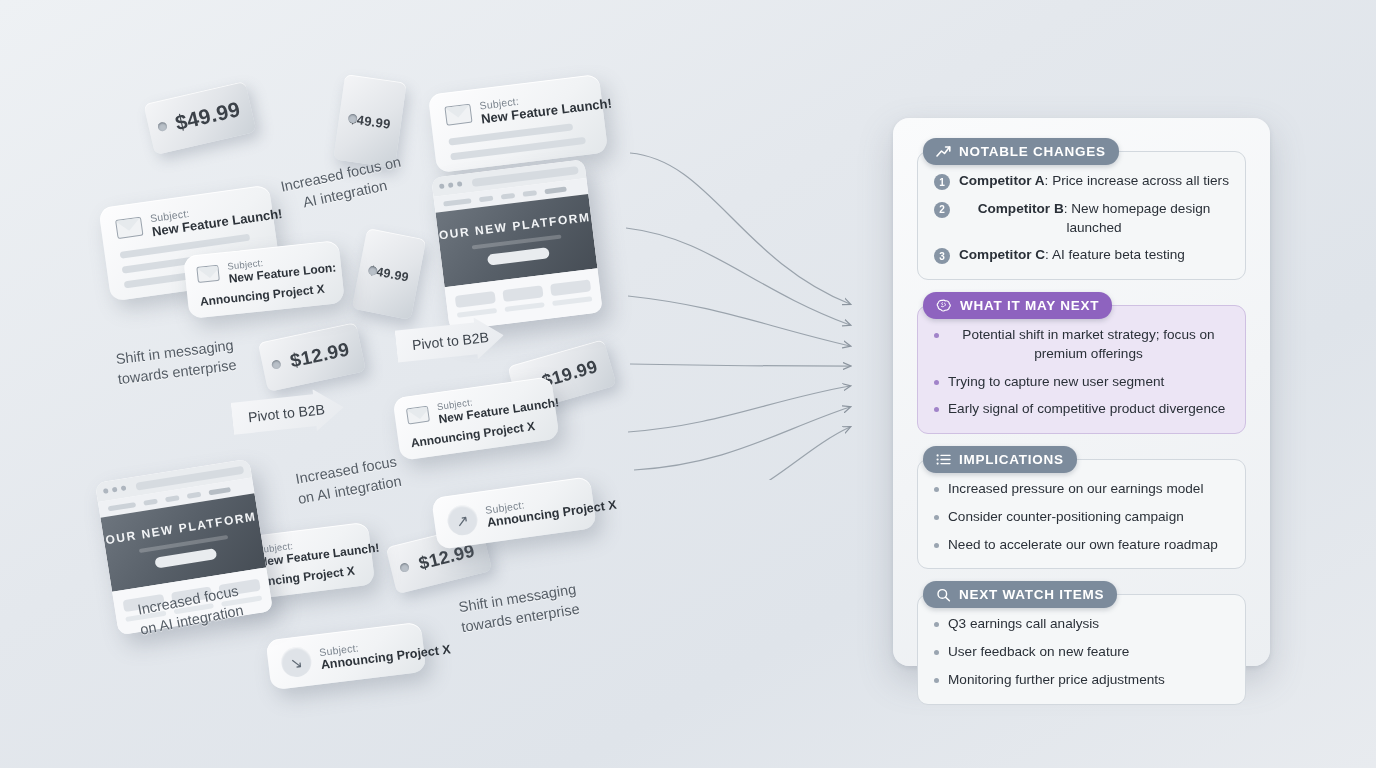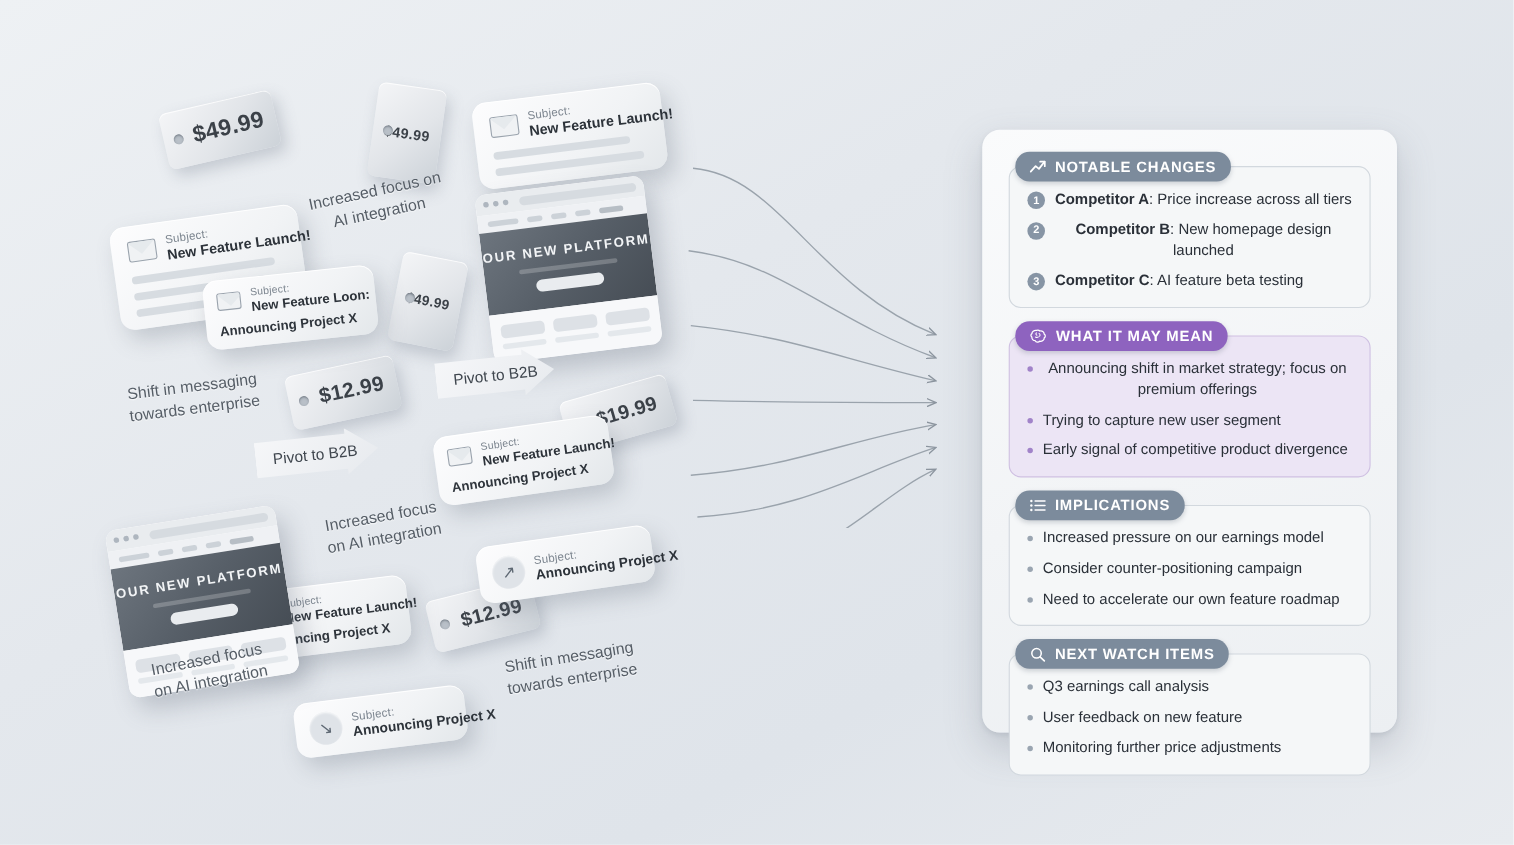--- a/index.html
+++ b/index.html
@@ -453,27 +453,27 @@
         <span class="hdr-icon">
           <svg width="16" height="14" viewBox="0 0 16 14" fill="none">
             <path d="M6.2 1.4 C3.9 1.1 2.1 2.6 2.1 4.3 C0.9 4.9 0.9 6.7 2.1 7.4
                      C1.9 9.2 3.2 10.7 5.1 10.7 C5.8 12.2 8.1 12.5 9.2 11.2
                      C11.4 11.6 13.3 10.1 13.3 8.2 C14.6 7.5 14.6 5.5 13.3 4.8
                      C13.3 2.9 11.3 1.3 9.3 1.9 C8.6 1.1 7.1 1 6.2 1.4 Z" stroke="#ffffff" stroke-width="1.15" fill="none" stroke-linejoin="round"></path>
             <path d="M6.2 3.6 C5.4 4.3 5.7 5.4 6.6 5.8 M8.6 4.2 C9.6 4.6 9.8 6 9 6.7
                      M5.4 7.4 C6.2 8 7.3 7.9 8 7.3" stroke="#ffffff" stroke-width="0.95" stroke-linecap="round" fill="none"></path>
           </svg>
         </span>
-        <span>WHAT IT MAY MEAN</span>
+        <span>WHAT IT MAY NEXT</span>
       </div>
       <div class="section-body">
         <div class="bullets">
           <div class="bullet-line">
             <span class="dot-bullet"></span>
-            <span class="bullet-text">Announcing shift in market strategy; focus on premium offerings</span>
+            <span class="bullet-text">Potential shift in market strategy; focus on premium offerings</span>
           </div>
           <div class="bullet-line">
             <span class="dot-bullet"></span>
             <span class="bullet-text">Trying to capture new user segment</span>
           </div>
           <div class="bullet-line">
             <span class="dot-bullet"></span>
             <span class="bullet-text">Early signal of competitive product divergence</span>
           </div>
         </div>

